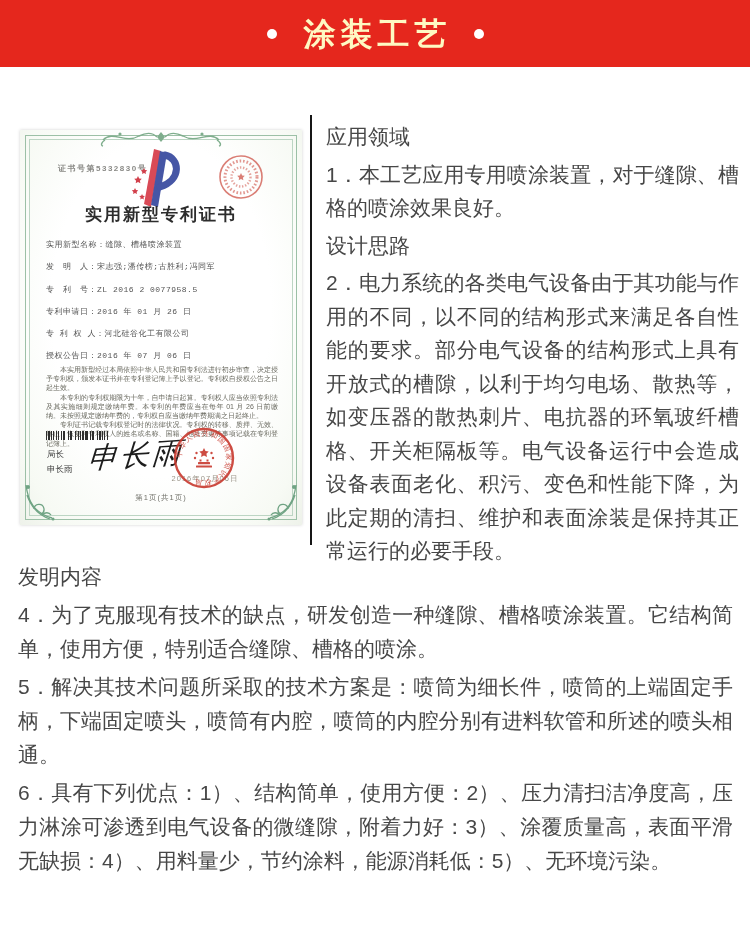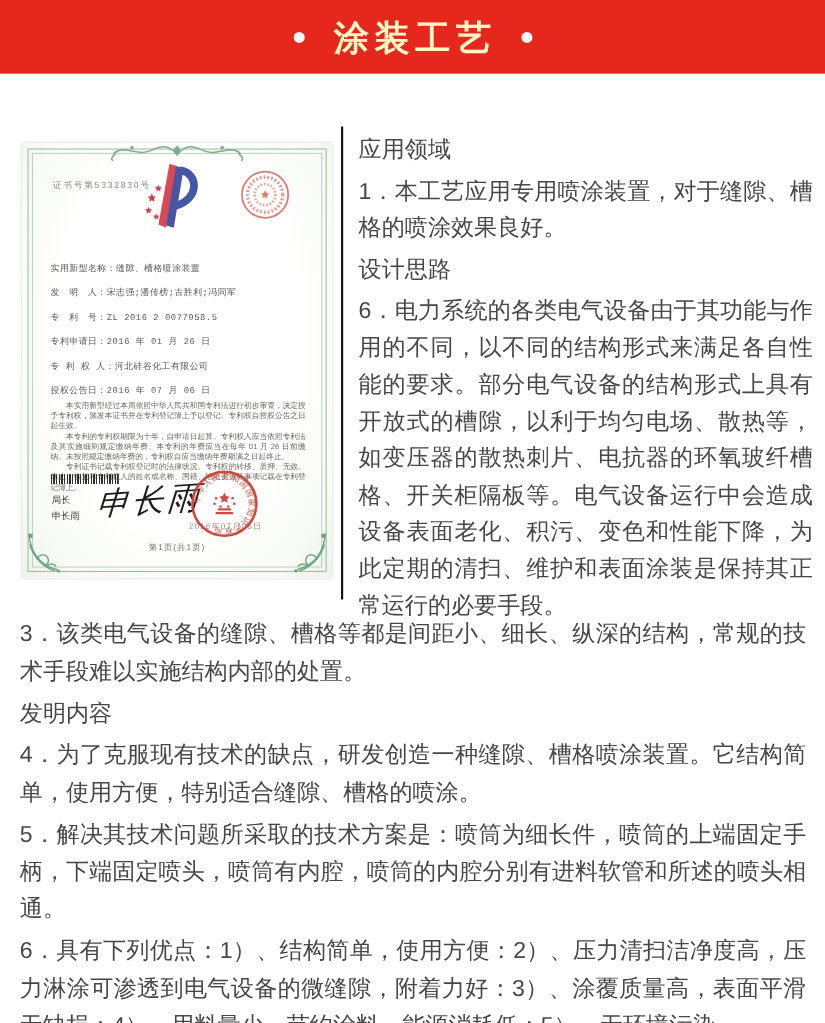--- a/index.html
+++ b/index.html
@@ -49,21 +49,21 @@
     position:absolute; left:20px; top:63px; width:282px; height:395px;
     background:radial-gradient(ellipse at 50% 45%, #ffffff 55%, var(--paper-tint) 85%, #eef2ea 100%);
     box-shadow:0 0 3px rgba(0,0,0,.18);
   }
   .frame-outer{position:absolute; inset:5px; border:1px solid var(--frame-green);}
   .frame-inner{position:absolute; inset:9px; border:1px solid #bcd5c3;}
   .flourish-top{position:absolute; top:-3px; left:50%; transform:translateX(-50%);}
   .corner{position:absolute; bottom:2px;}
   .corner.left{left:2px;}
   .corner.right{right:2px; transform:scaleX(-1);}
-  .cert-no{position:absolute; left:28px; top:33px; font-size:8px; color:#8a8a86; letter-spacing:1.5px;}
+  .cert-no{position:absolute; left:38px; top:33px; font-size:8px; color:#8a8a86; letter-spacing:1.5px;font-weight:bold;}
   .logo{position:absolute; left:104px; top:16px;}
   .agency-seal{position:absolute; left:198px; top:24px;}
   .cert-title{
     position:absolute; top:73px; left:0; width:100%; text-align:center;
     font-family:"Liberation Serif","DejaVu Serif",serif;
     font-weight:bold; font-size:17px; letter-spacing:2px; color:#2c2c2c;
   }
   .fields{position:absolute; left:26px; top:104px; font-size:8px; line-height:22.3px;
     color:var(--cert-text); letter-spacing:.5px; white-space:nowrap;font-family:Liberation Mono, monospace;}
   .legal{position:absolute; left:26px; top:235px; width:232px; font-size:7px;
@@ -135,20 +135,21 @@
       </g>
     </svg>
 
     <svg class="agency-seal" width="46" height="46" viewBox="0 0 46 46" opacity="0.85">
       <circle cx="23" cy="23" r="21" fill="none" stroke="#d4685e" stroke-width="1.6"></circle>
       <circle cx="23" cy="23" r="16" fill="none" stroke="#d4685e" stroke-width="3" stroke-dasharray="1.6 1.9" opacity="0.8"></circle>
       <circle cx="23" cy="23" r="9.5" fill="none" stroke="#d4685e" stroke-width="2.4" stroke-dasharray="1.4 1.7" opacity="0.7"></circle>
       <path d="M23,19 l1.2,2.4 2.6,.4 -1.9,1.9 .5,2.6 -2.4,-1.3 -2.3,1.3 .4,-2.6 -1.9,-1.9 2.6,-.4 z" fill="#d4685e"></path>
     </svg>
 
+    <div class="cert-title">实用新型专利证书</div>
 
     <div class="fields">
       <div><span>实用新型名称：</span><span>缝隙、槽格喷涂装置</span></div>
       <div><span>发　明　人：</span><span>宋志强;潘传榜;古胜利;冯同军</span></div>
       <div><span>专　利　号：</span><span>ZL 2016 2 0077958.5</span></div>
       <div><span>专利申请日：</span><span>2016 年 01 月 26 日</span></div>
       <div><span>专 利 权 人：</span><span>河北硅谷化工有限公司</span></div>
       <div><span>授权公告日：</span><span>2016 年 07 月 06 日</span></div>
     </div>
 
@@ -213,23 +214,22 @@
       <circle cx="31" cy="42" r="1.5" fill="#6fa383"></circle>
     </svg>
   </div>
 
   <div class="v-divider"></div>
 
   <div class="right-col">
     <p>应用领域</p>
     <p>1．本工艺应用专用喷涂装置，对于缝隙、槽格的喷涂效果良好。</p>
     <p>设计思路</p>
-    <p>6．电力系统的各类电气设备由于其功能与作用的不同，以不同的结构形式来满足各自性能的要求。部分电气设备的结构形式上具有开放式的槽隙，以利于均匀电场、散热等，如变压器的散热刺片、电抗器的环氧玻纤槽格、开关柜隔板等。电气设备运行中会造成设备表面老化、积污、变色和性能下降，为此定期的清扫、维护和表面涂装是保持其正常运行的必要手段。</p>
+    <p>2．电力系统的各类电气设备由于其功能与作用的不同，以不同的结构形式来满足各自性能的要求。部分电气设备的结构形式上具有开放式的槽隙，以利于均匀电场、散热等，如变压器的散热刺片、电抗器的环氧玻纤槽格、开关柜隔板等。电气设备运行中会造成设备表面老化、积污、变色和性能下降，为此定期的清扫、维护和表面涂装是保持其正常运行的必要手段。</p>
   </div>
 </div>
 
 <div class="bottom">
-  <p>3．该类电气设备的缝隙、槽格等都是间距小、细长、纵深的结构，常规的技术手段难以实施结构内部的处置。</p>
   <p>发明内容</p>
   <p>4．为了克服现有技术的缺点，研发创造一种缝隙、槽格喷涂装置。它结构简单，使用方便，特别适合缝隙、槽格的喷涂。</p>
   <p>5．解决其技术问题所采取的技术方案是：喷筒为细长件，喷筒的上端固定手柄，下端固定喷头，喷筒有内腔，喷筒的内腔分别有进料软管和所述的喷头相通。</p>
   <p>6．具有下列优点：1）、结构简单，使用方便：2）、压力清扫洁净度高，压力淋涂可渗透到电气设备的微缝隙，附着力好：3）、涂覆质量高，表面平滑无缺损：4）、用料量少，节约涂料，能源消耗低：5）、无环境污染。</p>
 </div>
 
 </body></html>

